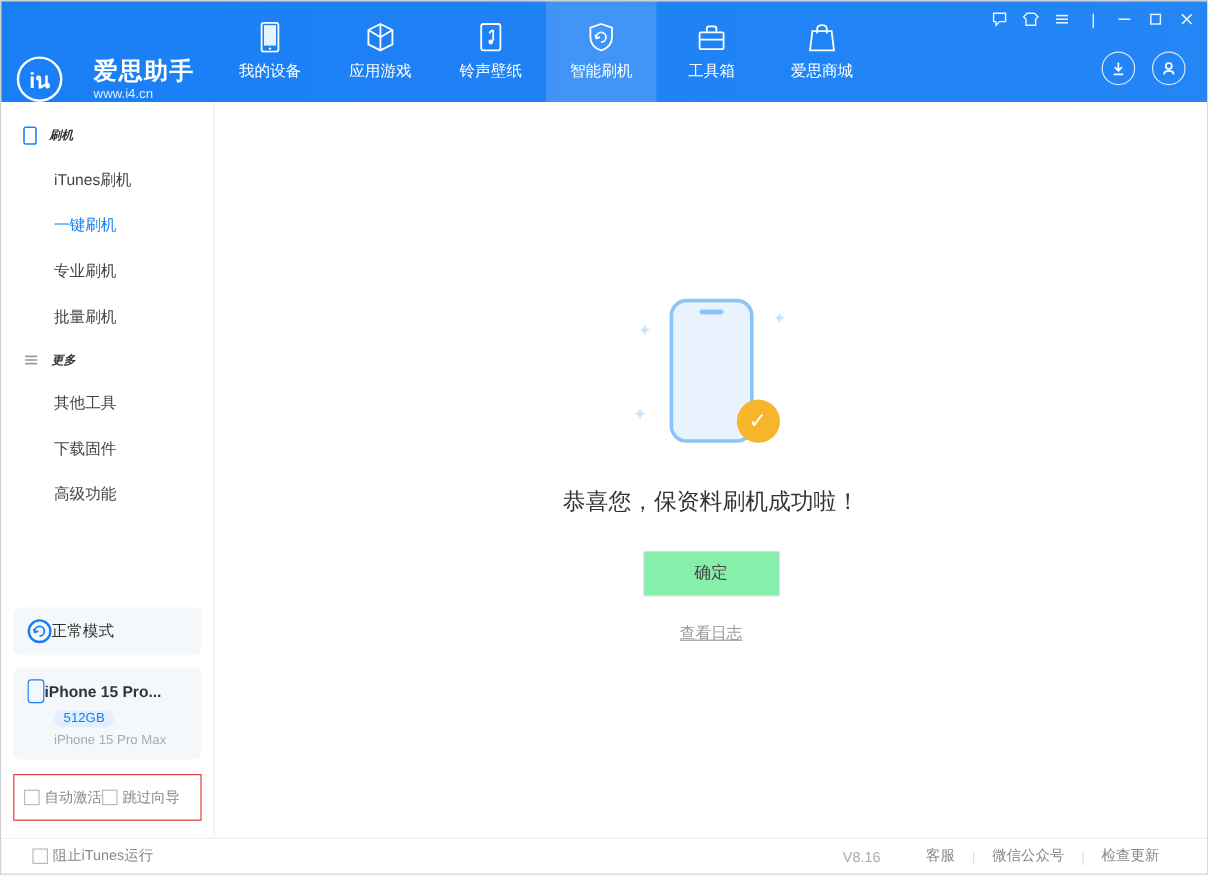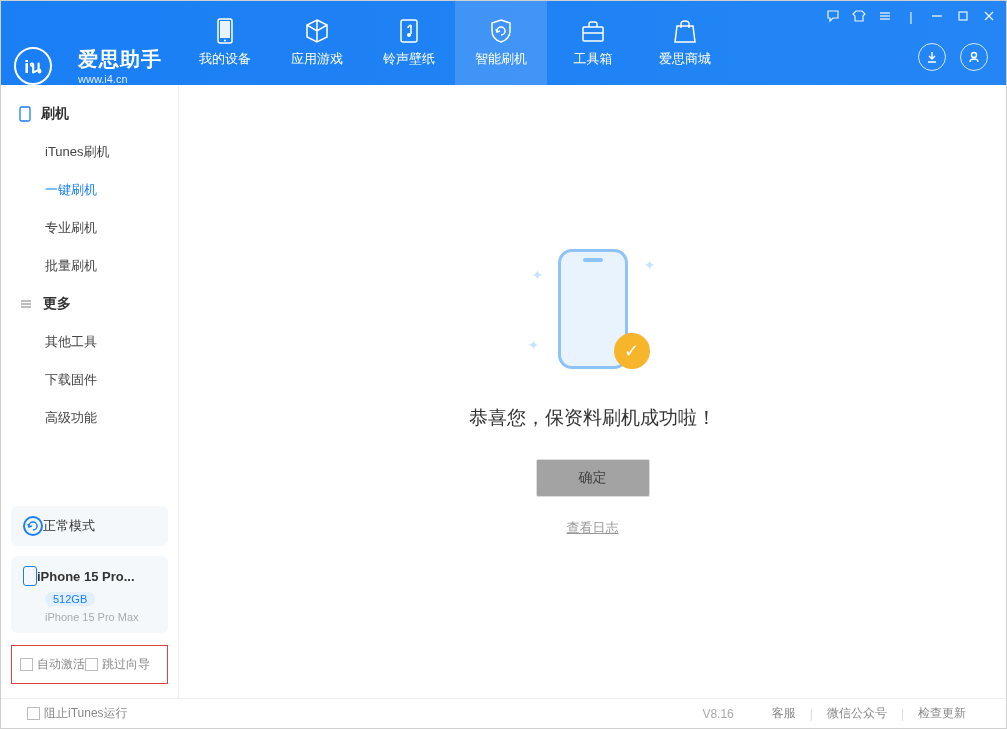--- a/index.html
+++ b/index.html
@@ -20,21 +20,21 @@
 
 .header-controls-top { position: absolute; top: 6px; right: 8px; display: flex; gap: 8px; align-items: center; }
 .header-controls-top .ctl { width: 18px; height: 18px; display: flex; align-items: center; justify-content: center; cursor: pointer; opacity: 0.9; font-size: 13px; }
 .header-icons-bottom { position: absolute; bottom: 14px; right: 18px; display: flex; gap: 14px; }
 .header-circle { width: 28px; height: 28px; border: 1.5px solid rgba(255,255,255,0.8); border-radius: 50%; display: flex; align-items: center; justify-content: center; cursor: pointer; }
 
 
 .main { display: flex; height: calc(100% - 84px - 30px); }
 .sidebar { width: 178px; background: #fff; border-right: 1px solid #eee; display: flex; flex-direction: column; }
 .side-scroll { flex: 1; overflow: auto; padding-top: 10px; }
-.side-group { padding: 10px 18px; display: flex; align-items: center; gap: 10px; font-size: 14px; color: #333; font-weight: bold; }
+.side-group { padding: 10px 18px; display: flex; align-items: center; gap: 10px; font-size: 10px; color: #333; font-weight: bold; font-style: italic; }
 .side-item { padding: 10px 18px 10px 44px; font-size: 13px; color: #444; cursor: pointer; }
 .side-item.active { color: #1a7ff5; }
 
 .side-bottom { padding: 10px 10px 14px; }
 .mode-card { background: #f5f8fb; border-radius: 6px; padding: 10px 12px; display: flex; align-items: center; margin-bottom: 10px; color: #333; font-size: 13px; }
 .mode-icon { width: 20px; height: 20px; border-radius: 50%; border: 2px solid #1a7ff5; display: flex; align-items: center; justify-content: center; color: #1a7ff5; font-size: 11px; }
 
 .device-card { background: #f5f8fb; border-radius: 6px; padding: 10px 12px; }
 .device-head { display: flex; align-items: center; gap: 0; }
 .device-icon { width: 14px; height: 20px; border: 1.8px solid #1a7ff5; border-radius: 3px; position: relative; }
@@ -49,21 +49,21 @@
 
 .content { flex: 1; display: flex; flex-direction: column; align-items: center; justify-content: center; }
 .illus { width: 130px; height: 130px; position: relative; margin-bottom: 28px; }
 .illus-phone { width: 70px; height: 120px; border: 3px solid #8cc3f8; border-radius: 14px; background: #e8f3fe; position: absolute; left: 30px; top: 2px; }
 .illus-phone::before { content:""; position:absolute; top:6px; left:50%; transform:translateX(-50%); width:20px; height:4px; background:#8cc3f8; border-radius:2px; }
 .illus-check { position: absolute; right: 8px; bottom: 8px; width: 36px; height: 36px; background: #f7b52c; border-radius: 50%; display: flex; align-items: center; justify-content: center; color: #fff; font-size: 18px; }
 .illus-spark { position:absolute; color:#c9e3fb; font-size:14px; }
 .s1 { left: 4px; top: 20px; } .s2 { left: 0px; bottom: 24px; } .s3 { right: 2px; top: 10px; }
 
 .success-text { font-size: 19px; color: #333; margin-bottom: 28px; }
-.ok-button { padding: 9px 42px; border: 1px solid #ddd; background: #a3a3a3; font-size: 14px; color: #444; cursor: pointer; border-radius: 2px; margin-bottom: 22px; }
+.ok-button { padding: 9px 42px; border: 1px solid #ddd; background: #86efac; font-size: 14px; color: #444; cursor: pointer; border-radius: 2px; margin-bottom: 22px; }
 .log-link { font-size: 13px; color: #999; text-decoration: underline; cursor: pointer; }
 
 
 .footer { height: 30px; border-top: 1px solid #eee; display: flex; align-items: center; padding: 0 26px; font-size: 12px; color: #888; }
 .footer .cb-item { margin-right: auto; }
 .footer-version { color: #aaa; margin-right: 24px; }
 .footer-link { color: #888; cursor: pointer; padding: 0 14px; }
 .footer-sep { color: #ddd; }
 
 svg { display: block; }

